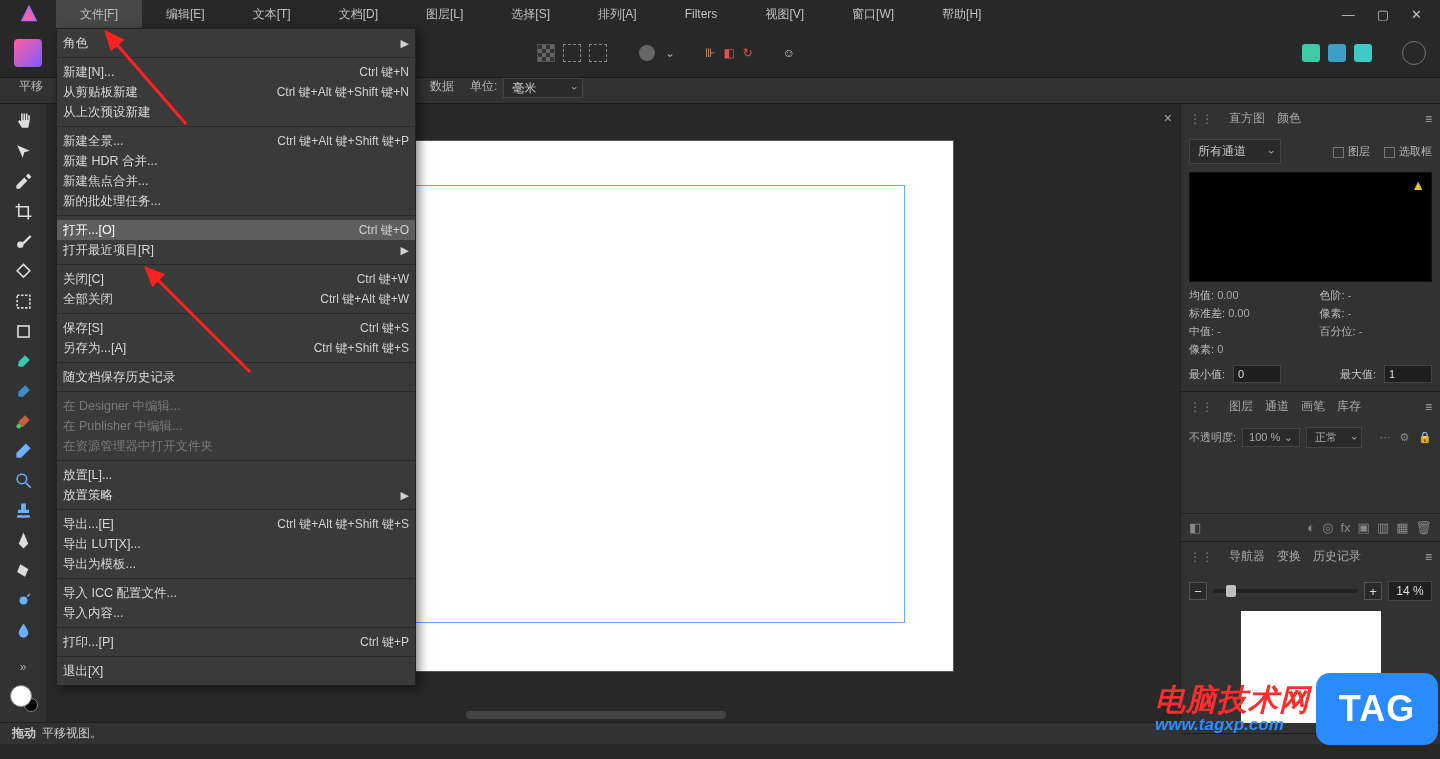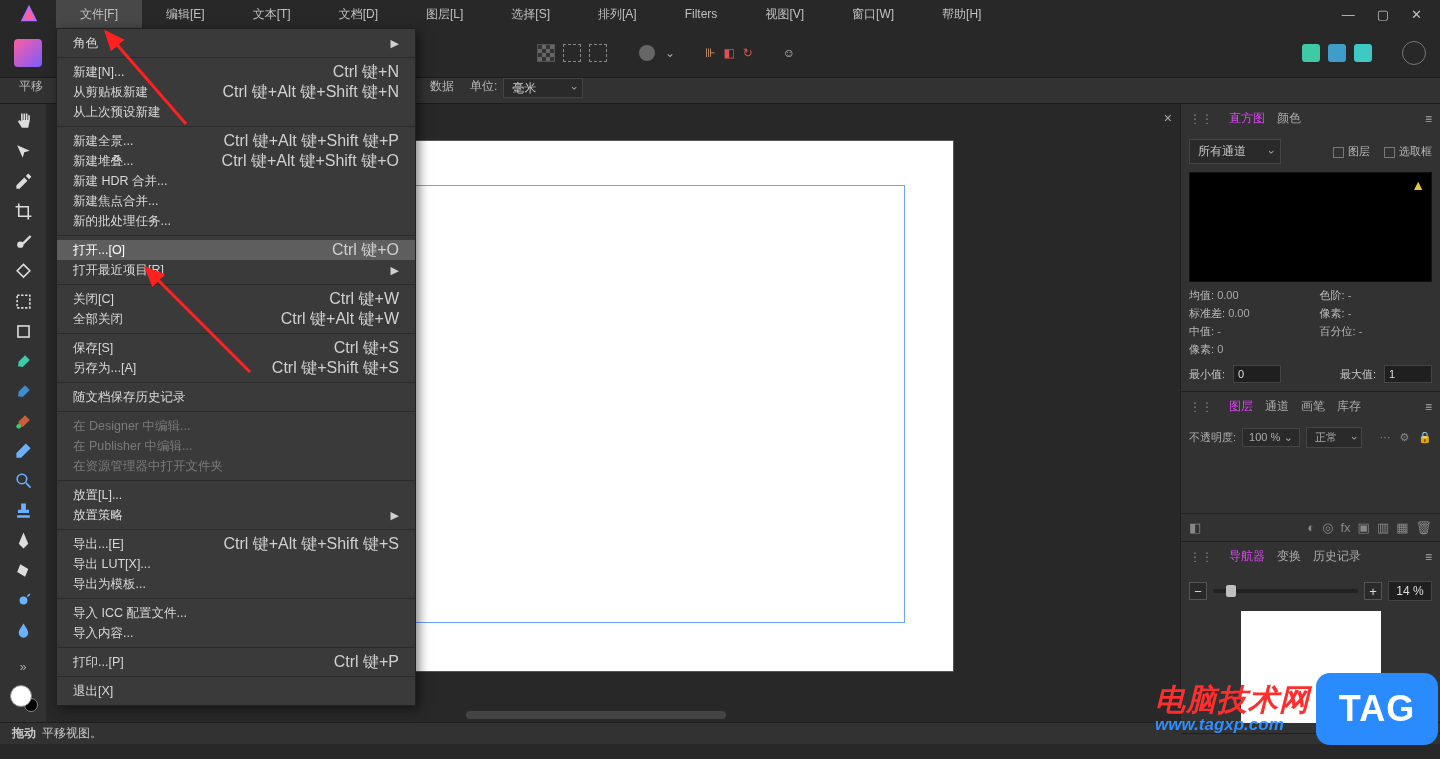--- a/index.html
+++ b/index.html
@@ -48,21 +48,21 @@
 .doc-tab-close { position:absolute; right:8px; top:6px; color:#aaa; font-size:14px; }
 .canvas-viewport { flex:1; overflow:hidden; display:flex; align-items:center; justify-content:center; position:relative; }
 .page { width: 560px; height: 530px; background: #fff; position: relative; box-shadow: 0 0 0 1px #555; margin-left: 120px; margin-top: -40px; }
 .page .bleed { position:absolute; inset: 44px 48px 48px 12px; border:1px solid #6aa6ff; }
 
 
 .right-col { width: 260px; background: #323232; display: flex; flex-direction: column; border-left: 1px solid #1f1f1f; }
 .panel { border-bottom: 1px solid #1f1f1f; }
 .panel-tabs { display: flex; align-items: center; padding: 6px 8px; gap: 12px; color: #aaa; }
 .panel-tabs .tab { color: #aaa; }
-.panel-tabs .tab.active { color: #d946ef; }
+.panel-tabs .tab.active { color: #a3a3a3; }
 .panel-tabs .menu-icon { margin-left: auto; color:#aaa; }
 .panel-tabs .drag-dots { color:#888; margin-right:4px; letter-spacing:0px; }
 .panel-body { padding: 6px 8px 8px; }
 .channel-drop { background:#2a2a2a; border:1px solid #444; padding:3px 22px 3px 8px; position:relative; display:inline-block; min-width:92px; }
 .channel-drop::after { content:"›"; position:absolute; right:6px; top:50%; transform:translateY(-50%) rotate(90deg); color:#aaa; font-size:11px; }
 .hist-preview { width: 100%; height: 110px; background: #000; margin-top: 8px; position: relative; border:1px solid #111; }
 .hist-preview .warn { position:absolute; right:6px; top:4px; color:#e6c341; font-size:14px; }
 .stat-grid { display:grid; grid-template-columns: 1fr 1fr; gap: 3px 18px; margin-top:6px; color:#aaa; font-size:11px; }
 .stat-grid .k { color:#bbb; }
 .range-row { display:flex; gap:8px; margin-top:8px; font-size:11px; align-items:center; }
@@ -84,24 +84,24 @@
 .zoom-row .slider .thumb { position:absolute; left:9%; top:-4px; width:10px; height:12px; background:#c0c0c0; border-radius:2px; }
 .zoom-row .zv { background:#1f1f1f; border:1px solid #444; width:44px; padding:2px 4px; color:#ddd; text-align:center; }
 .nav-preview { width:140px; height:112px; background:#fff; margin:10px auto 0; }
 
 
 .statusbar { height: 22px; background: #323232; color:#c8c8c8; display:flex; align-items:center; padding:0 12px; font-size:12px; border-top:1px solid #1f1f1f; }
 .statusbar b { font-weight:bold; margin-right:6px; }
 
 
 .file-menu { position:absolute; left:56px; top:28px; width:360px; background:#3a3a3a; border:1px solid #222; box-shadow: 3px 3px 10px rgba(0,0,0,0.5); z-index:100; padding:4px 0; }
-.file-menu .row { display:flex; align-items:center; padding:3px 16px; color:#d8d8d8; font-size:12.5px; height:20px; position:relative; }
+.file-menu .row { display:flex; align-items:center; padding:3px 6px; color:#d8d8d8; font-size:12.5px; height:20px; position:relative; }
 .file-menu .row.hover { background:#5e5e5e; color:#fff; }
 .file-menu .row.disabled { color:#7a7a7a; }
-.file-menu .row .sc { margin-left:auto; color:#d0d0d0; font-size:16px; }
+.file-menu .row .sc { margin-left:auto; color:#d0d0d0; font-size:12px; }
 .file-menu .row .sub { margin-left:auto; color:#d0d0d0; font-size:11px; }
 .file-menu .sep { height:1px; background:#2b2b2b; margin:4px 0; }
 
 
 .arrow1, .arrow2 { position:absolute; z-index:200; pointer-events:none; }
 
 
 .hscroll { position:absolute; bottom:0; left:0; right:0; height:14px; background:#282828; }
 .hscroll .thumb { position:absolute; left:420px; width:260px; top:3px; height:8px; background:#444; border-radius:4px; }
 
@@ -421,24 +421,20 @@
     </div>
     <div class="row">
       <span>从上次预设新建</span>
     </div>
     <div class="sep"></div>
     <div class="row">
       <span>新建全景...</span>
       <span class="sc">Ctrl 键+Alt 键+Shift 键+P</span>
     </div>
     <div class="row">
-      <span>新建堆叠...</span>
-      <span class="sc">Ctrl 键+Alt 键+Shift 键+O</span>
-    </div>
-    <div class="row">
       <span>新建 HDR 合并...</span>
     </div>
     <div class="row">
       <span>新建焦点合并...</span>
     </div>
     <div class="row">
       <span>新的批处理任务...</span>
     </div>
     <div class="sep"></div>
     <div class="row hover">

